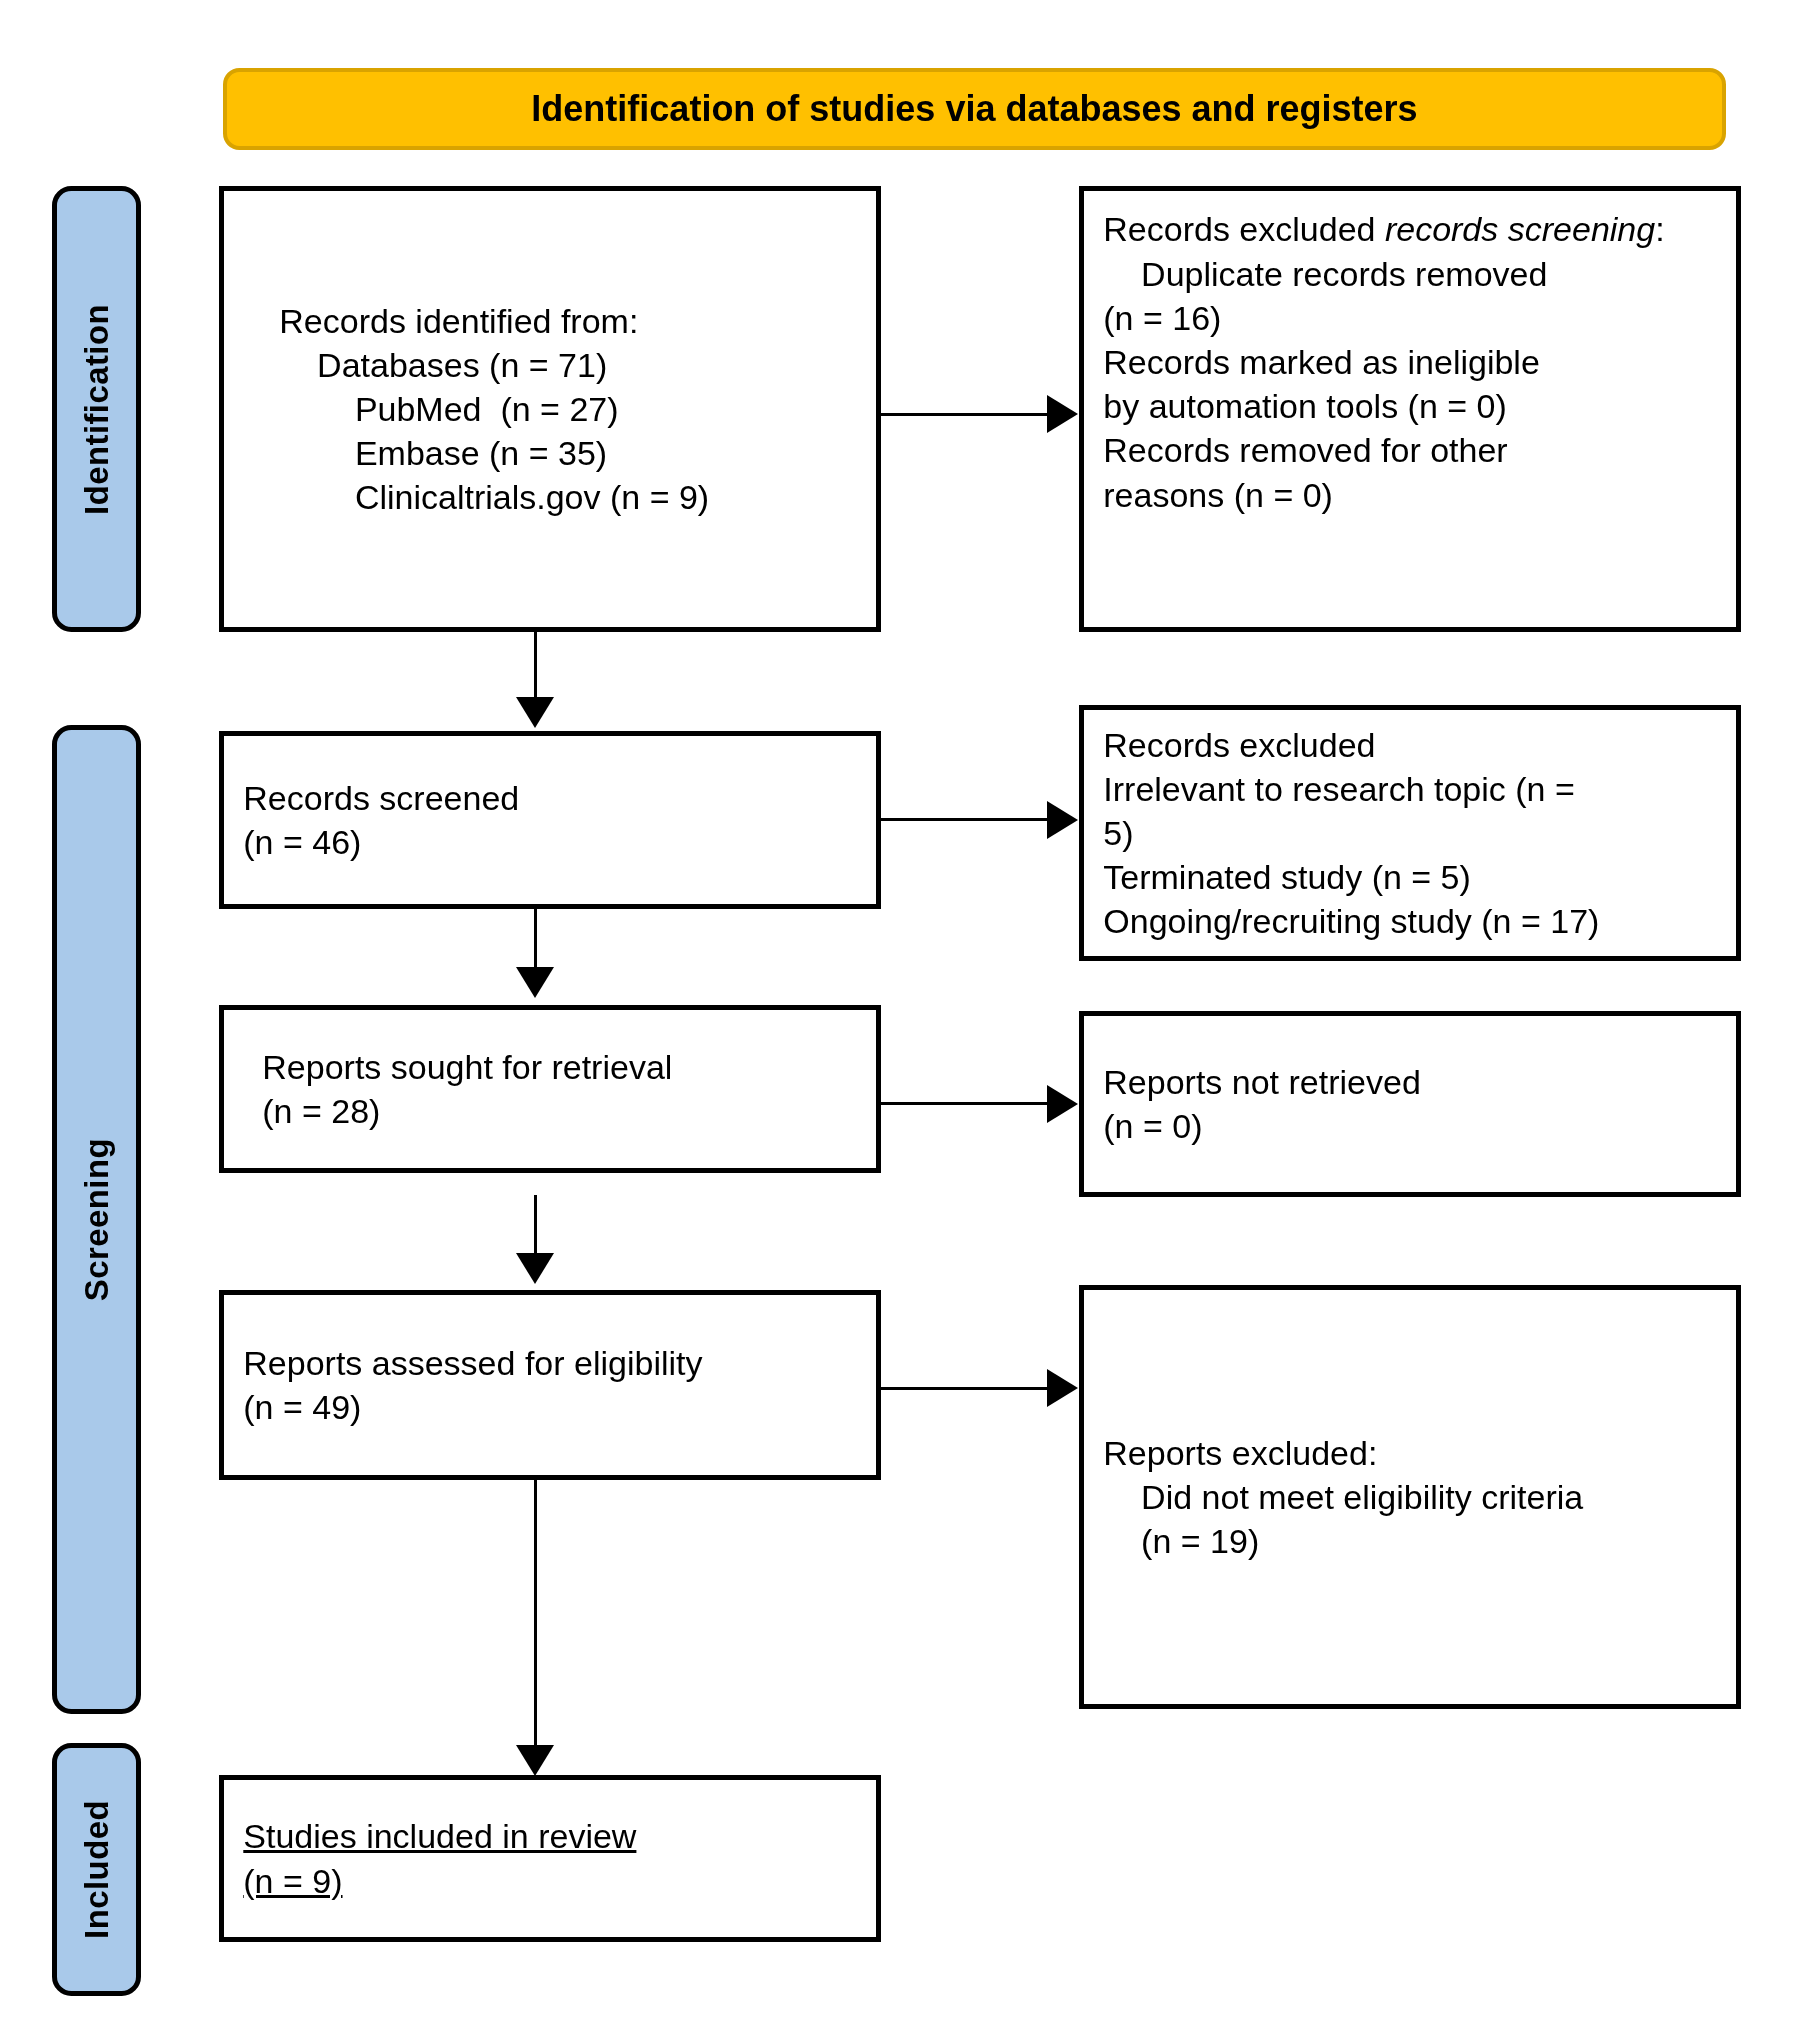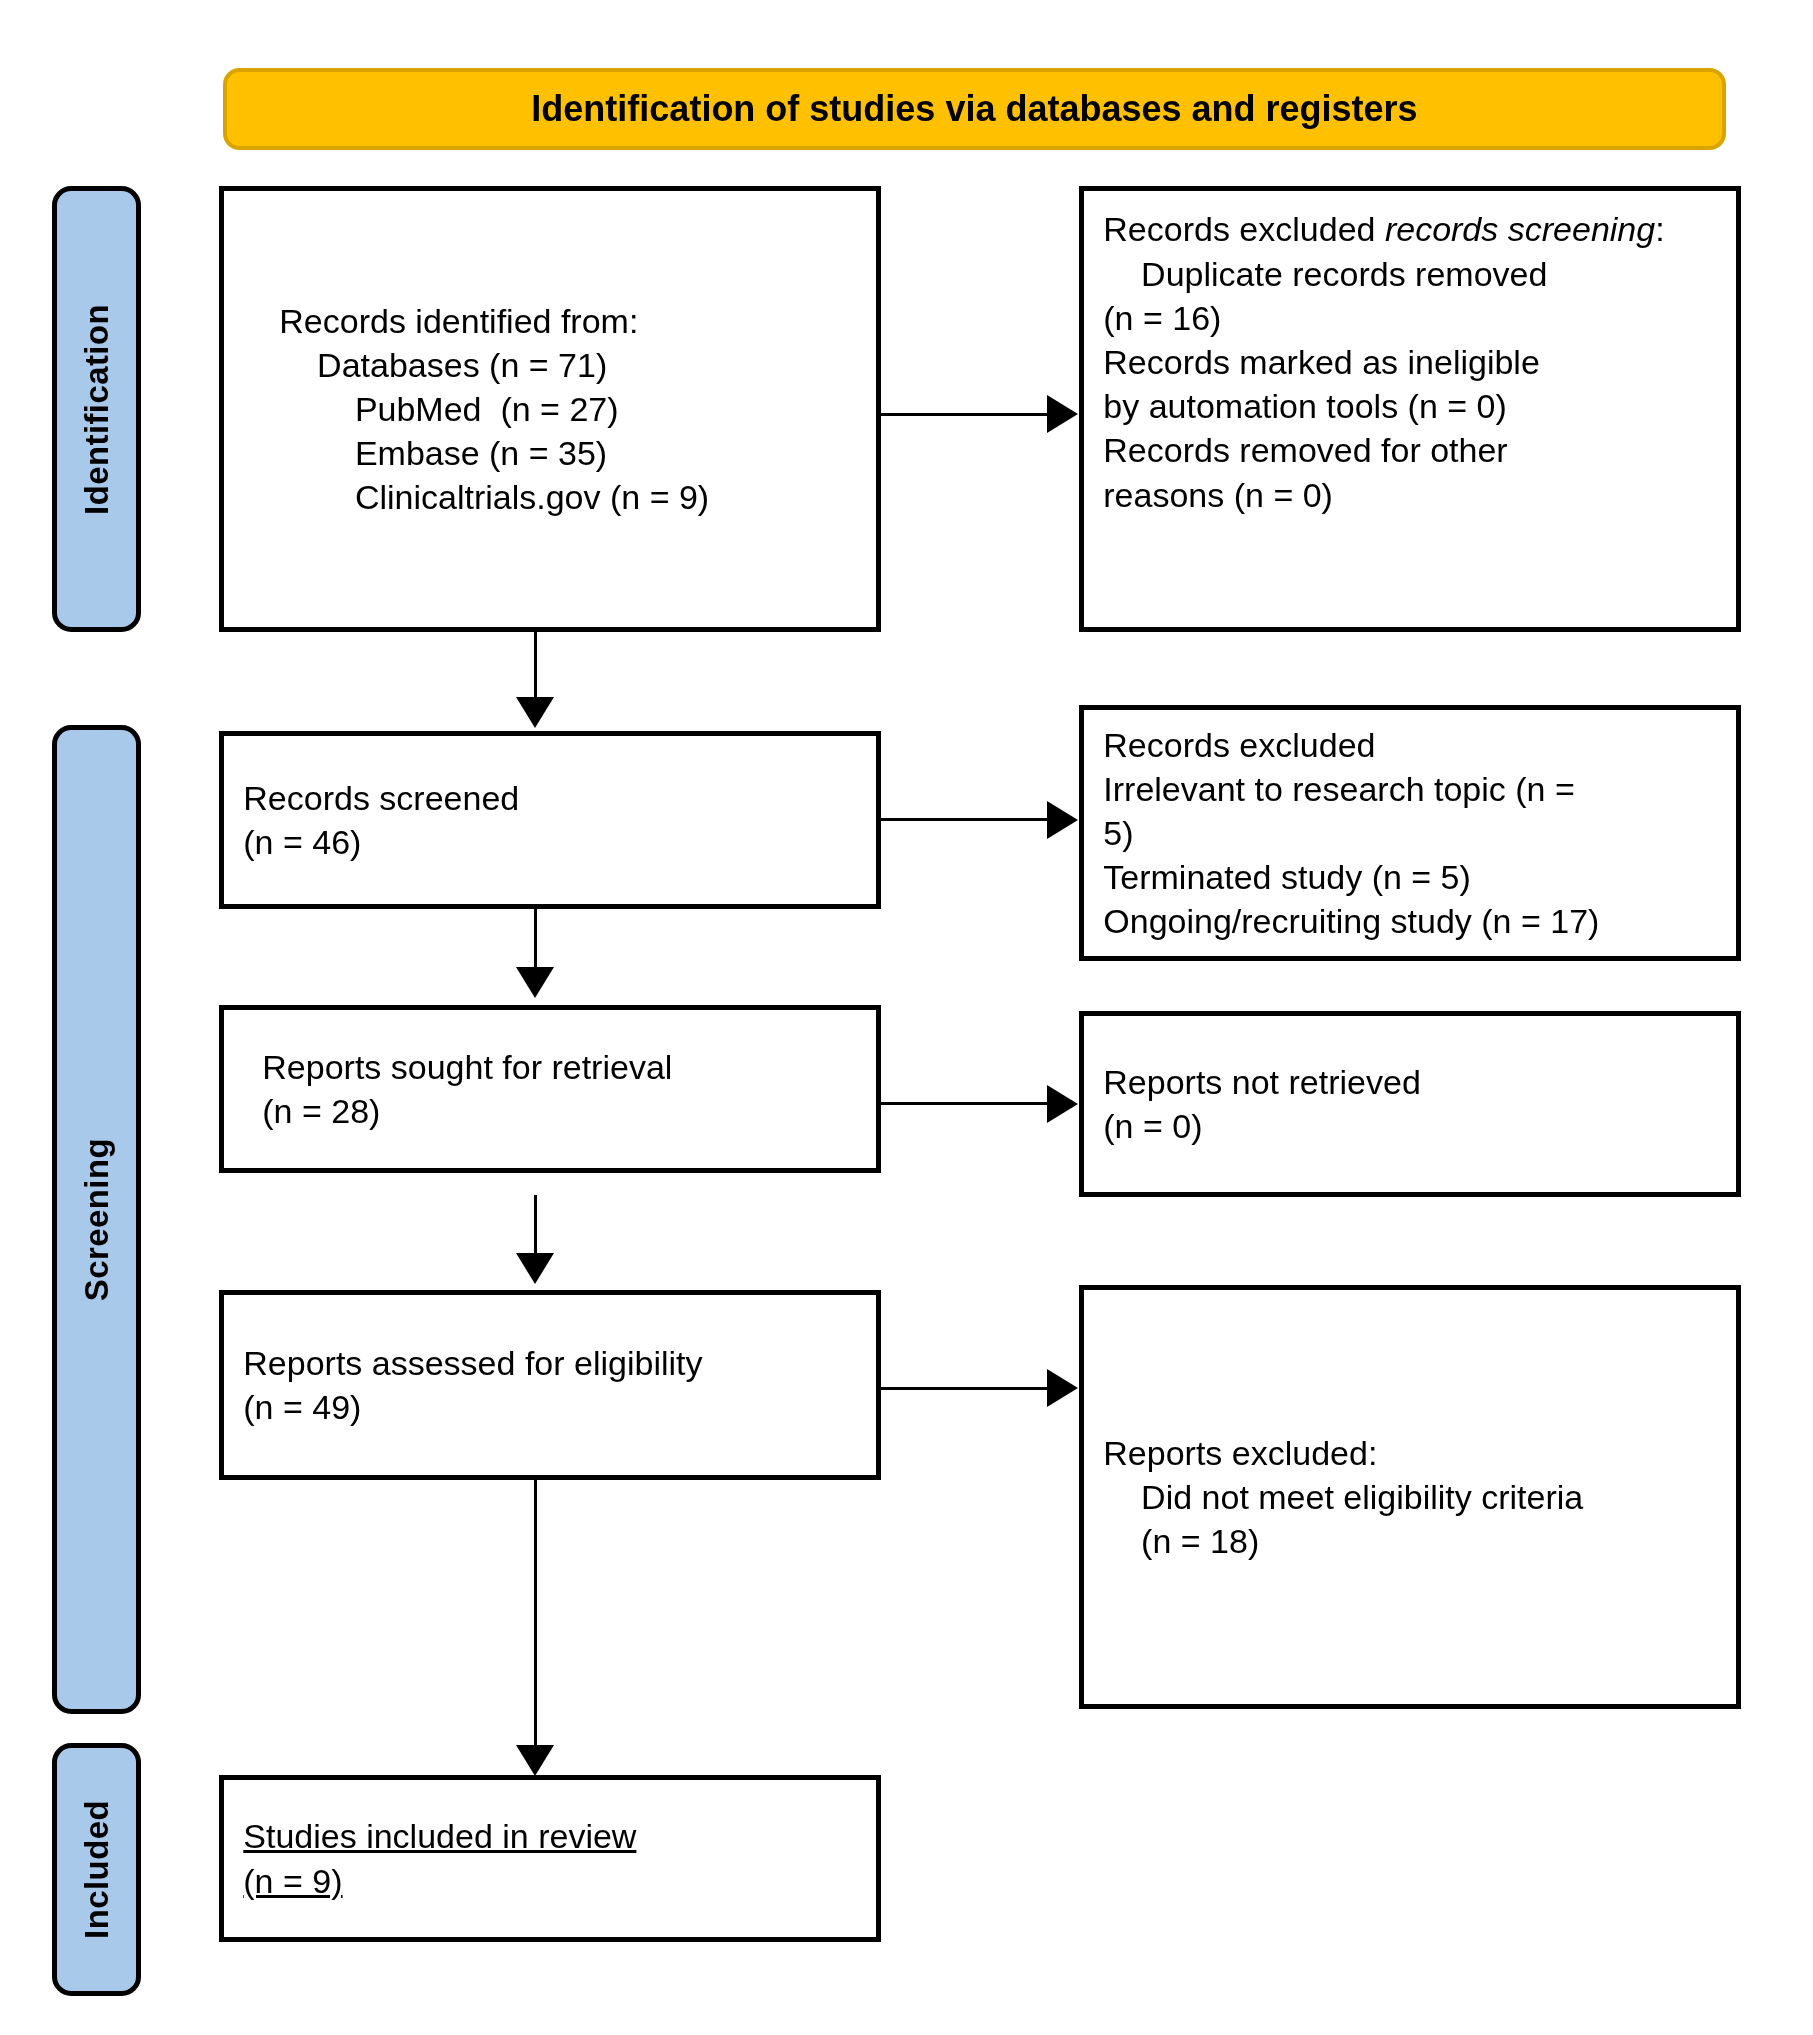--- a/index.html
+++ b/index.html
@@ -194,21 +194,21 @@
   <div class="arrow-down" style="left:516px; top:1253px;"></div>
 
   <div class="pbox" style="left:219px; top:1290px; width:662px; height:190px;">
     <div class="ptext">Reports assessed for eligibility
 (n = 49)</div>
   </div>
 
   <div class="pbox" style="left:1079px; top:1285px; width:662px; height:424px;">
     <div class="ptext">Reports excluded:
     Did not meet eligibility criteria
-    (n = 18)</div>
+    (n = 19)</div>
   </div>
 
   <div class="hline" style="left:881px; top:1387px; width:167px;"></div>
   <div class="arrow-right" style="left:1047px; top:1369px;"></div>
 
   <div class="vline" style="left:534px; top:1479px; height:290px;"></div>
   <div class="arrow-down" style="left:516px; top:1745px;"></div>
 
   <div class="pbox" style="left:219px; top:1775px; width:662px; height:167px;text-decoration:underline;">
     <div class="ptext">Studies included in review

